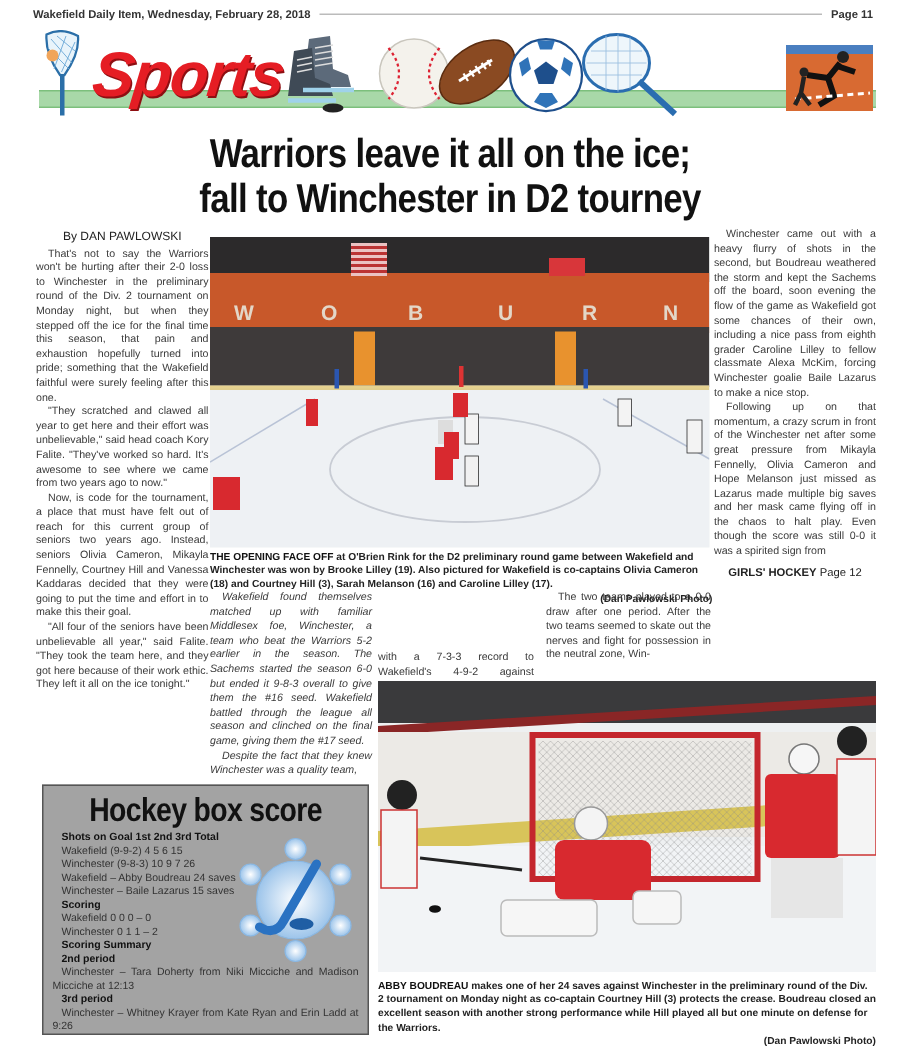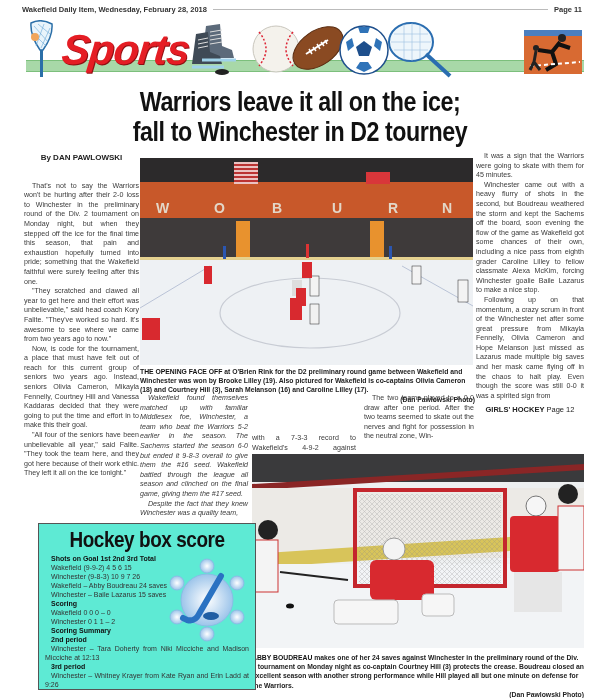--- a/index.html
+++ b/index.html
@@ -13,41 +13,41 @@
   .banner .ground { position: absolute; left: 4px; right: 0; top: 42px; height: 12px; background: #a8d8a8; border-top: 1px solid #7cbf7c; border-bottom: 1px solid #7cbf7c; }
   .banner .sports-word { position: absolute; left: 40px; top: 8px; font-size: 42px; font-weight: bold; font-style: italic; color: #e51d24; letter-spacing: -1px; text-shadow: 1px 1px 0 #8e0f12; transform: skewX(-6deg); }
   .banner svg { position: absolute; }
 
   .headline { position: absolute; left: 0; width: 600px; text-align: center; font-family: "Liberation Sans", sans-serif; font-weight: bold; color: #111; font-size: 27px; line-height: 29px; letter-spacing: -0.5px; transform: scaleX(0.86); }
   .hl1 { top: 88px; }
   .hl2 { top: 118px; }
 
   .col-text { position: absolute; font-size: 7.1px; line-height: 9.6px; color: #3a3a3a; text-align: justify; font-family: "Liberation Sans", sans-serif; }
   .col-text p { text-indent: 8px; }
-  .byline { font-weight: bold; font-size: 8px; text-align: center; color: #222; text-indent: 0 !important; margin-bottom: 19px; }
+  .byline { font-weight: normal; font-size: 8px; text-align: center; color: #222; text-indent: 0 !important; margin-bottom: 2px; }
 
   .col1 { left: 24px; top: 153px; width: 115px; }
   .col2 { left: 140px; top: 394px; width: 108px; font-style: italic; }
   .col3 { left: 252px; top: 394px; width: 104px; margin-top: 40px; }
   .col4 { left: 364px; top: 394px; width: 110px; }
   .col5 { left: 476px; top: 152px; width: 108px; }
 
   .photo1 { position: absolute; left: 140px; top: 158px; width: 333px; height: 207px; overflow: hidden; background: #f0f2f4; }
   .photo2 { position: absolute; left: 252px; top: 454px; width: 332px; height: 194px; overflow: hidden; background: #eef0f1; }
 
   .caption { position: absolute; font-size: 6.8px; line-height: 9.2px; color: #222; font-weight: bold; }
   .caption .lead { font-weight: bold; color: #111; }
   .caption .credit { display: block; text-align: right; }
   .cap1 { left: 140px; top: 367px; width: 335px; }
   .cap2 { left: 252px; top: 653px; width: 332px; }
 
   .jump { font-size: 7.5px; text-align: center; margin-top: 4px; color: #222; text-indent: 0 !important; }
   .jump b { font-weight: bold; }
 
-  .boxscore { position: absolute; left: 38px; top: 523px; width: 218px; height: 167px; border: 1.5px solid #555; background: #5eead4; padding: 4px 6px; }
+  .boxscore { position: absolute; left: 28px; top: 523px; width: 218px; height: 167px; border: 1.5px solid #555; background: #a3a3a3; padding: 4px 6px; }
   .boxscore h2 { font-size: 22px; font-weight: bold; text-align: center; color: #111; letter-spacing: -0.5px; transform: scaleX(0.86); line-height: 24px; margin-bottom: 2px; }
   .bs-lines { font-size: 7px; line-height: 9px; color: #333; position: relative; z-index: 2; }
   .bs-lines .ind { padding-left: 6px; }
   .bs-lines .head { font-weight: bold; color: #111; padding-left: 6px; }
   .bs-lines .wrap { text-indent: 6px; text-align: justify; }
   .snowflake { position: absolute; right: 6px; top: 34px; width: 84px; height: 84px; z-index: 1; }
 </style>
 </head>
 <body>
 
@@ -183,21 +183,20 @@
   <p>Despite the fact that they knew Winchester was a quality team,</p>
 </div>
 <div class="col-text col3">
   <p style="text-indent:0">with a 7-3-3 record to Wakefield's 4-9-2 against common opponents, the Warriors did much more than make the Sachems earn this one.</p>
 </div>
 <div class="col-text col4">
   <p>The two teams played to a 0-0 draw after one period. After the two teams seemed to skate out the nerves and fight for possession in the neutral zone, Win-</p>
 </div>
 
 <div class="col-text col5">
-  <p>It was a sign that the Warriors were going to skate with them for 45 minutes.</p>
   <p>Winchester came out with a heavy flurry of shots in the second, but Boudreau weathered the storm and kept the Sachems off the board, soon evening the flow of the game as Wakefield got some chances of their own, including a nice pass from eighth grader Caroline Lilley to fellow classmate Alexa McKim, forcing Winchester goalie Baile Lazarus to make a nice stop.</p>
   <p>Following up on that momentum, a crazy scrum in front of the Winchester net after some great pressure from Mikayla Fennelly, Olivia Cameron and Hope Melanson just missed as Lazarus made multiple big saves and her mask came flying off in the chaos to halt play. Even though the score was still 0-0 it was a spirited sign from</p>
   <p class="jump"><b>GIRLS' HOCKEY</b> <span>Page 12</span></p>
 </div>
 
 <div class="photo2">
   <svg width="332" height="194" viewBox="0 0 332 194">
     <rect x="0" y="0" width="332" height="28" fill="#3a3a3c"></rect>
     <polygon points="0,30 332,10 332,16 0,36" fill="#8a2626"></polygon>
     <rect x="0" y="34" width="332" height="70" fill="#eceae6"></rect>

